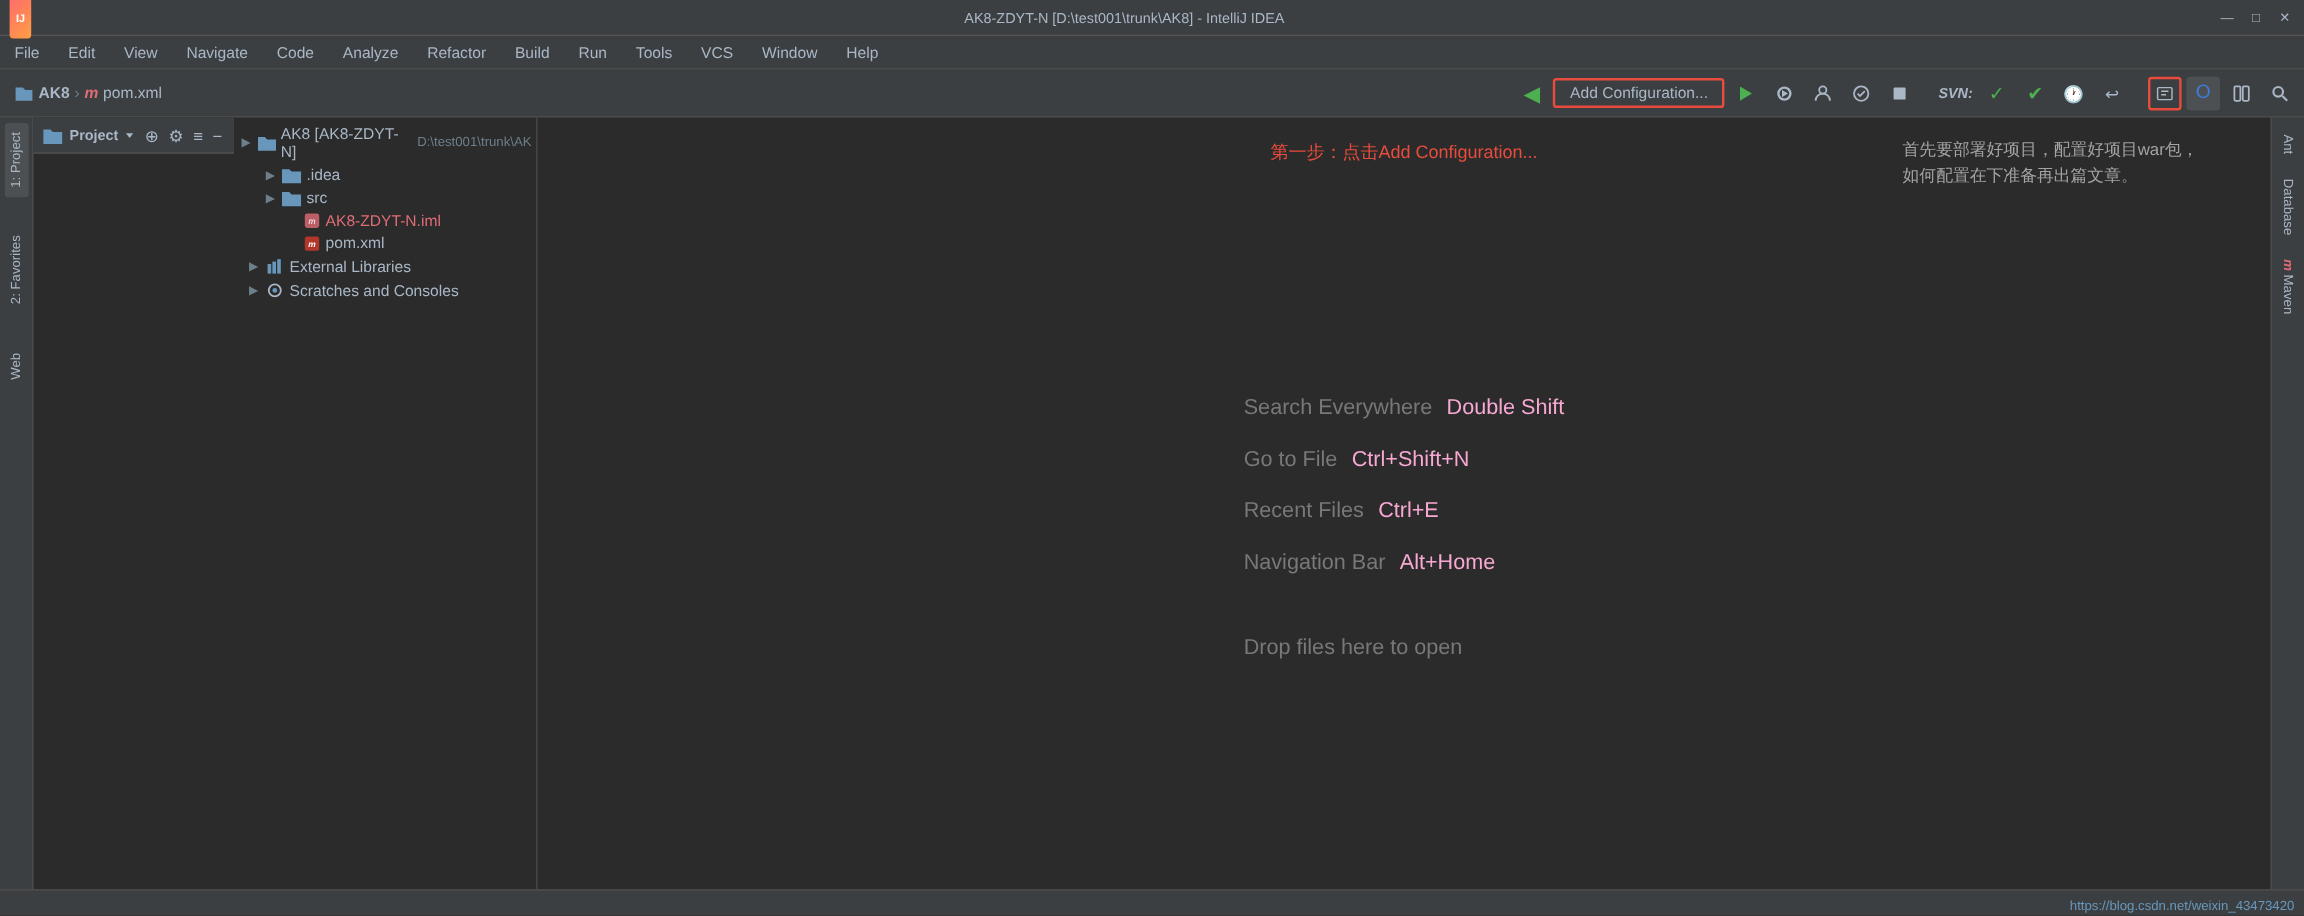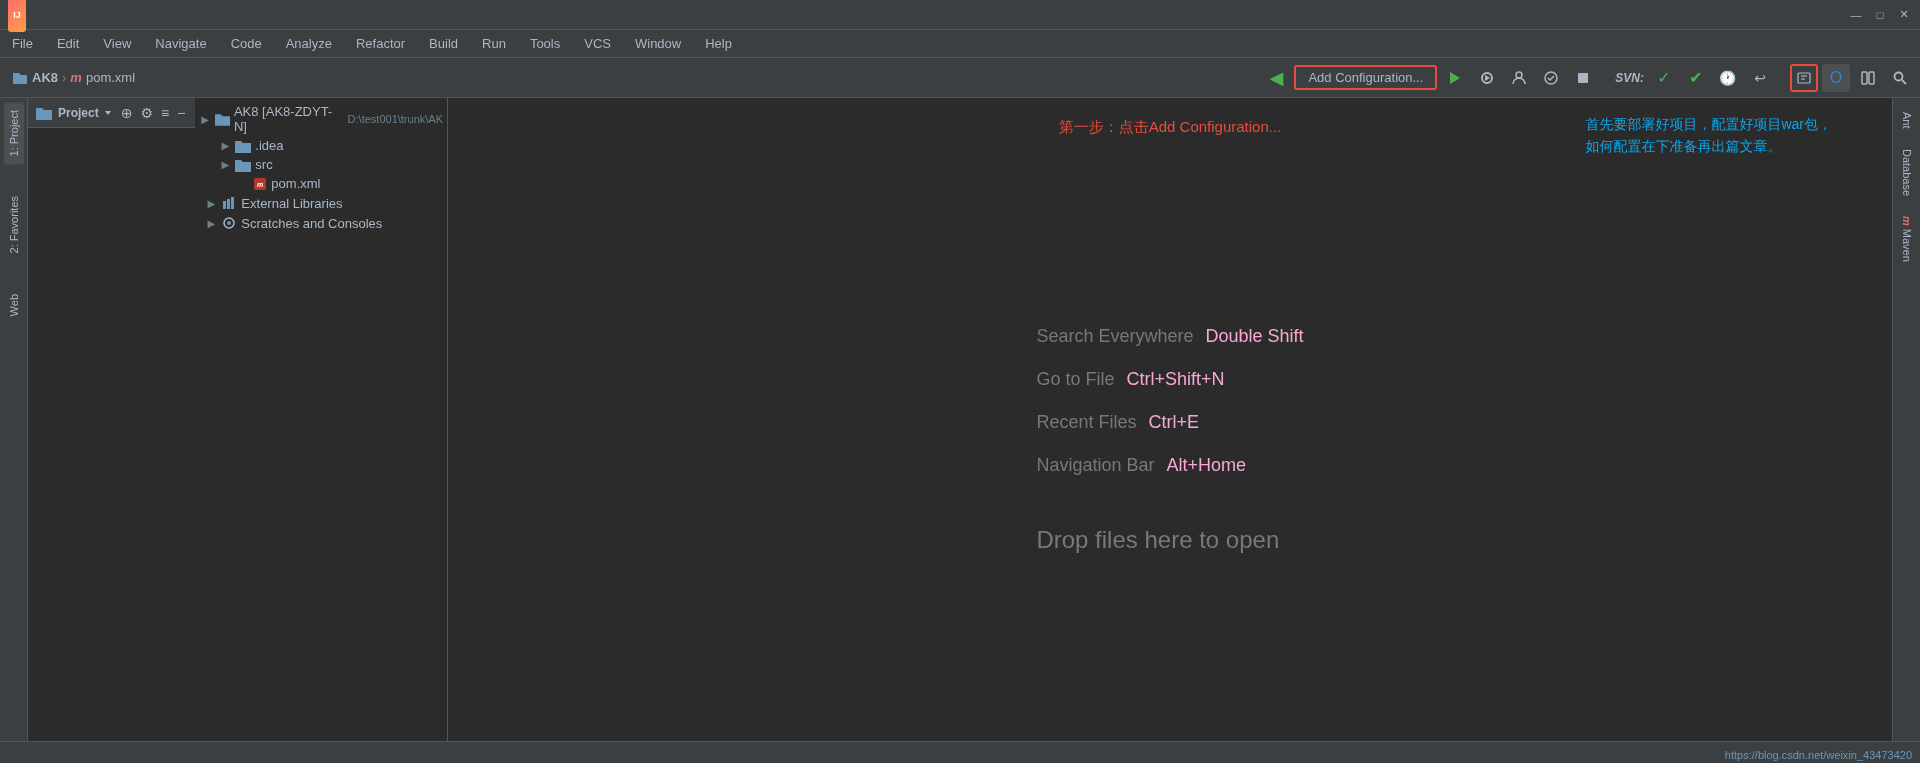--- a/index.html
+++ b/index.html
@@ -276,21 +276,21 @@
       transform: translateX(-50%);
       color: #e74c3c;
       font-size: 15px;
       white-space: nowrap;
     }
 
     .annotation-top-right {
       position: absolute;
       top: 15px;
       right: 60px;
-      color: #0ea5e9;
+      color: #a3a3a3;
       font-size: 14px;
       line-height: 1.6;
       text-align: left;
     }
 
     
     .help-section {
       display: flex;
       flex-direction: column;
       gap: 22px;
@@ -299,21 +299,21 @@
     .help-row {
       display: flex;
       align-items: baseline;
       gap: 12px;
       font-size: 18px;
     }
     .help-label { color: #787878; }
     .help-shortcut { color: #f9a8d4; }
 
     .drop-files {
-      font-size: 24px;
+      font-size: 18px;
       color: #787878;
       margin-top: 28px;
     }
 
     
     #right-sidebar {
       width: 28px;
       background: #3c3f41;
       display: flex;
       flex-direction: column;
@@ -346,20 +346,23 @@
     .status-url { color: #6897bb; }
   </style>
 </head>
 <body>
 
 <div id="title-bar">
   <div class="title-left">
     <div class="intellij-logo">
       <span>IJ</span>
     </div>
+  </div>
+  <div class="title-center">
+    <span>AK8-ZDYT-N [D:\test001\trunk\AK8] - IntelliJ IDEA</span>
   </div>
   <div class="title-right">
     <div class="win-btn">—</div>
     <div class="win-btn">□</div>
     <div class="win-btn">✕</div>
   </div>
 </div>
 
 <div id="menu-bar">
   <div class="menu-item">File</div>
@@ -518,20 +521,28 @@
       </div>
 
       <div class="tree-item" style="padding-left: 24px;">
         <span class="tree-arrow">▶</span>
         <svg width="16" height="14" viewBox="0 0 16 14" fill="#6897bb">
             <path d="M0 2h6l2 2h8v10H0z"></path>
           </svg>
         <span class="tree-folder-name">src</span>
       </div>
 
+      <div class="tree-item" style="padding-left: 42px;">
+        <span class="tree-arrow" style="visibility:hidden;">▶</span>
+        <svg width="14" height="14" viewBox="0 0 14 14">
+          <rect x="1" y="1" width="12" height="12" rx="2" fill="#e06c75" opacity="0.8"></rect>
+          <text x="7" y="10" font-size="7" fill="white" text-anchor="middle" font-style="italic">m</text>
+        </svg>
+        <span class="tree-iml-name">AK8-ZDYT-N.iml</span>
+      </div>
 
       <div class="tree-item" style="padding-left: 42px;">
         <span class="tree-arrow" style="visibility:hidden;">▶</span>
         <svg width="14" height="14" viewBox="0 0 14 14">
           <rect x="1" y="1" width="12" height="12" rx="2" fill="#c0392b" opacity="0.9"></rect>
           <text x="7" y="10" font-size="7" fill="white" text-anchor="middle" font-style="italic" font-weight="bold">m</text>
         </svg>
         <span class="tree-pom-name">pom.xml</span>
       </div>
 

